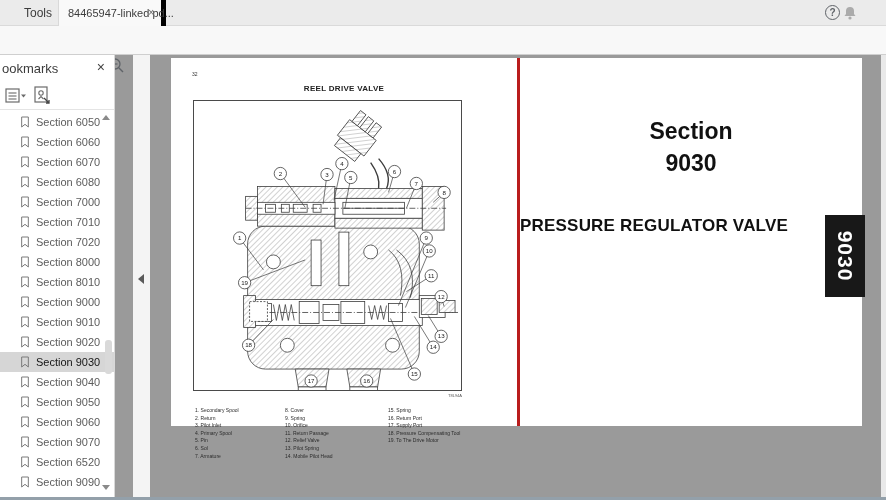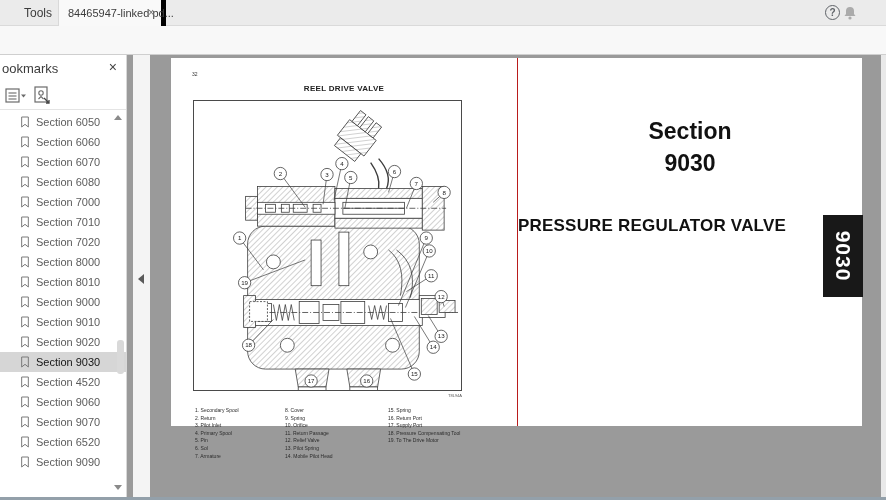--- a/index.html
+++ b/index.html
@@ -27,21 +27,21 @@
     border-radius:50%; }
   .circbtn svg { position:absolute; left:2.5px; top:2.5px; }
   #page-input { position:absolute; left:413px; top:31px; width:27px; height:16px;
     border:none; border-bottom:1px solid #a8a8a8; background:transparent;
     font-size:10.5px; color:#555; text-align:center; font-family:"Liberation Sans",sans-serif; }
   .page-total { position:absolute; left:446px; top:33px; font-size:10.5px; color:#555; }
   #signin { position:absolute; left:858px; top:29px; width:30px; height:19px;
     background:#1474e6; border-radius:10px 0 0 10px; }
 
   
-  #bm-panel { position:absolute; left:0; top:55px; width:127px; height:442px;
+  #bm-panel { position:absolute; left:0; top:55px; width:115px; height:442px;
     background:#ffffff; border-right:1px solid #d8d8d8; }
   .bm-head { position:absolute; left:0; top:0; width:100%; height:27px; }
   .bm-title { position:absolute; left:2px; top:6px; font-size:13px; color:#3c3c3c; }
   .bm-x { position:absolute; right:9px; top:4px; font-size:14px; color:#444; }
   .bm-tools { position:absolute; left:0; top:27px; width:100%; height:28px;
     border-bottom:1px solid #e4e4e4; }
   #bm-list { position:absolute; left:0; top:57px; width:100%; }
   .bm-row { position:relative; height:20px; line-height:20px; padding-left:20px;
     display:flex; align-items:center; }
   .bm-row.selected { background:#d6d6d6;text-align:center; }
@@ -66,21 +66,21 @@
   
   #canvas { position:absolute; left:150px; top:55px; width:736px; height:442px;
     background:#9a9a9a; }
   #win-scrollbar { position:absolute; left:881px; top:55px; width:5px; height:442px;
     background:#e9e9e9; }
   #bottom-edge { position:absolute; left:0; top:497px; width:886px; height:3px;
     background:#93a0aa; }
 
   .page { position:absolute; top:3px; height:368px; background:#ffffff; }
   #left-page { left:21px; width:346px; }
-  #right-page { left:367px; width:345px; border-left:1px solid #b91c1c; }
+  #right-page { left:367px; width:345px; border-left:3px solid #b91c1c; }
 
   
   .pg-num { position:absolute; left:21px; top:13px; font-size:5px; color:#333; }
   .pg-title { position:absolute; left:0; top:26px; width:100%; text-align:center;
     font-size:8px; font-weight:bold; color:#222; letter-spacing:0.3px; }
   #diagram-box { position:absolute; left:22px; top:42px; width:269px; height:291px;
     border:1px solid #4a4a4a; }
   .fig-code { position:absolute; left:231px; top:335px; width:60px; text-align:right;
     font-size:4px; color:#555; }
   .parts { position:absolute; top:349px; font-size:5px; color:#2c2c2c; line-height:7.6px; }
@@ -265,21 +265,27 @@
       <div class="bm-row selected">
         <svg class="bm-ic" viewBox="0 0 12 14">
           <path d="M2 1 h8 v12 l-4 -3.2 -4 3.2 z" fill="none" stroke="#7a7a7a" stroke-width="1.2"></path>
         </svg>
         <span class="bm-label">Section 9030</span>
       </div>
       <div class="bm-row">
         <svg class="bm-ic" viewBox="0 0 12 14">
           <path d="M2 1 h8 v12 l-4 -3.2 -4 3.2 z" fill="none" stroke="#7a7a7a" stroke-width="1.2"></path>
         </svg>
-        <span class="bm-label">Section 4520</span>
+        <span class="bm-label">Section 9040</span>
+      </div>
+      <div class="bm-row">
+        <svg class="bm-ic" viewBox="0 0 12 14">
+          <path d="M2 1 h8 v12 l-4 -3.2 -4 3.2 z" fill="none" stroke="#7a7a7a" stroke-width="1.2"></path>
+        </svg>
+        <span class="bm-label">Section 9050</span>
       </div>
       <div class="bm-row">
         <svg class="bm-ic" viewBox="0 0 12 14">
           <path d="M2 1 h8 v12 l-4 -3.2 -4 3.2 z" fill="none" stroke="#7a7a7a" stroke-width="1.2"></path>
         </svg>
         <span class="bm-label">Section 9060</span>
       </div>
       <div class="bm-row">
         <svg class="bm-ic" viewBox="0 0 12 14">
           <path d="M2 1 h8 v12 l-4 -3.2 -4 3.2 z" fill="none" stroke="#7a7a7a" stroke-width="1.2"></path>

